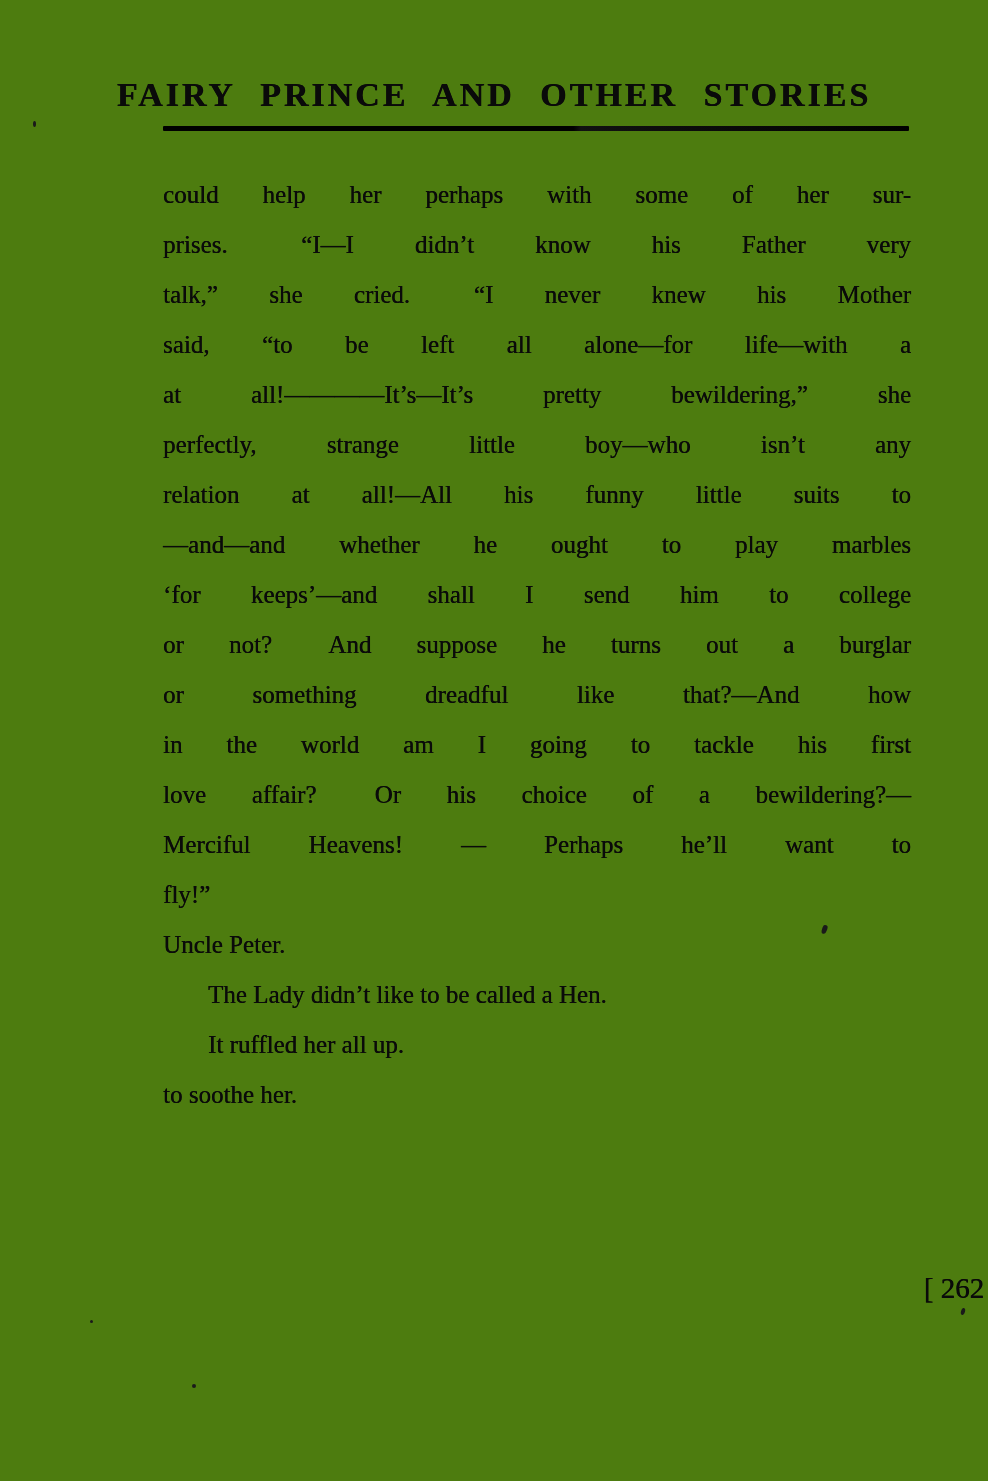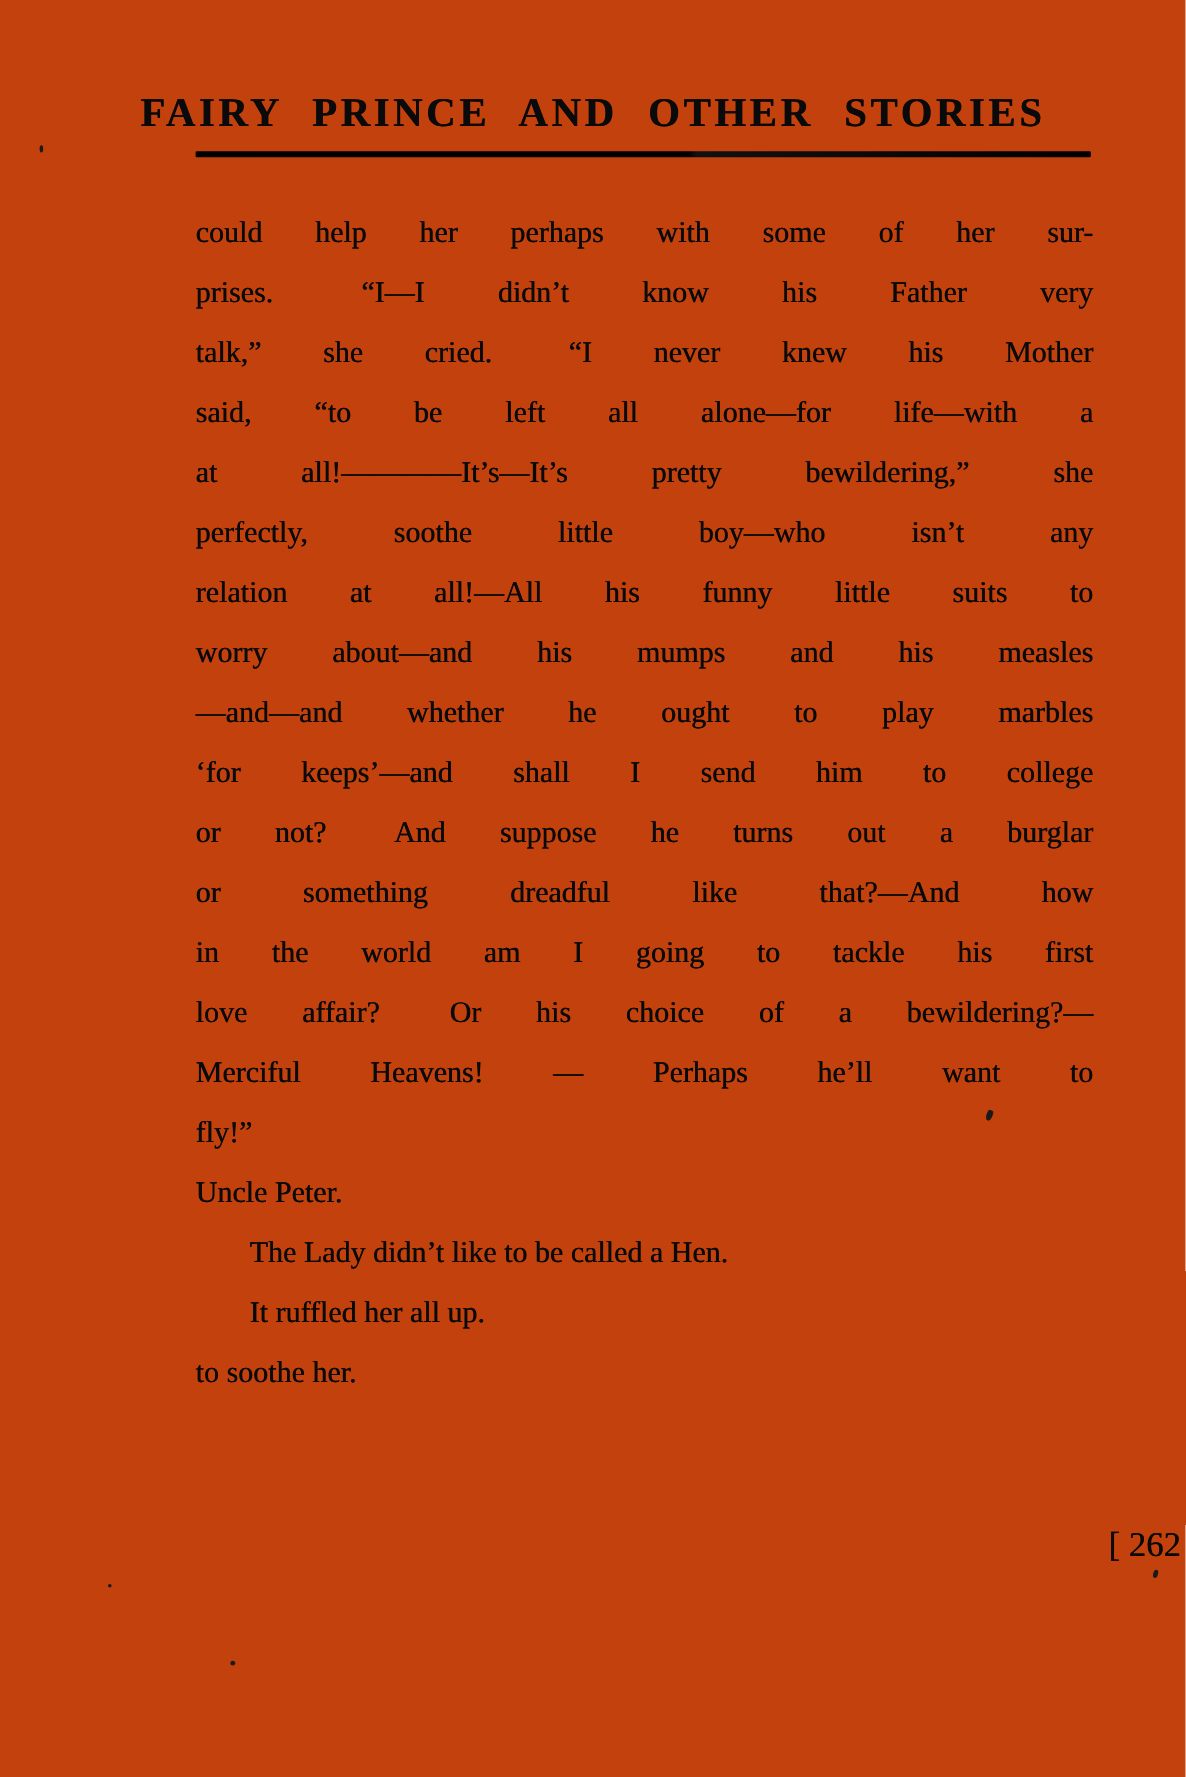--- a/index.html
+++ b/index.html
@@ -4,21 +4,21 @@
 <style>
   html, body {
     margin: 0;
     padding: 0;
     background: #ffffff;
   }
   .page {
     position: relative;
     width: 988px;
     height: 1481px;
-    background: #c2410c;
+    background: #4d7c0f;
     overflow: hidden;
     font-family: "Liberation Serif", "DejaVu Serif", serif;
     color: #000000;
   }
   .running-header {
     position: absolute;
     top: 76px;
     left: 0;
     width: 100%;
     text-align: center;
@@ -94,23 +94,22 @@
   <div class="running-header">FAIRY PRINCE AND OTHER STORIES</div>
 
   <div class="header-rule"></div>
 
   <div class="body-text">
     <div class="line j">could help her perhaps with some of her sur-</div>
     <div class="line j">prises.  “I—I didn’t know his Father very</div>
     <div class="line j">talk,” she cried.  “I never knew his Mother</div>
     <div class="line j">said, “to be left all alone—for life—with a</div>
     <div class="line j">at all!————It’s—It’s pretty bewildering,” she</div>
-    <div class="line j">perfectly, soothe little boy—who isn’t any</div>
+    <div class="line j">perfectly, strange little boy—who isn’t any</div>
     <div class="line j">relation at all!—All his funny little suits to</div>
-    <div class="line j">worry about—and his mumps and his measles</div>
     <div class="line j">—and—and whether he ought to play marbles</div>
     <div class="line j">‘for keeps’—and shall I send him to college</div>
     <div class="line j">or not?  And suppose he turns out a burglar</div>
     <div class="line j">or something dreadful like that?—And how</div>
     <div class="line j">in the world am I going to tackle his first</div>
     <div class="line j">love affair?  Or his choice of a bewildering?—</div>
     <div class="line j">Merciful Heavens! — Perhaps he’ll want to</div>
     <div class="line e">fly!”</div>
     <div class="line e">Uncle Peter.</div>
     <div class="line e i">The Lady didn’t like to be called a Hen.</div>

